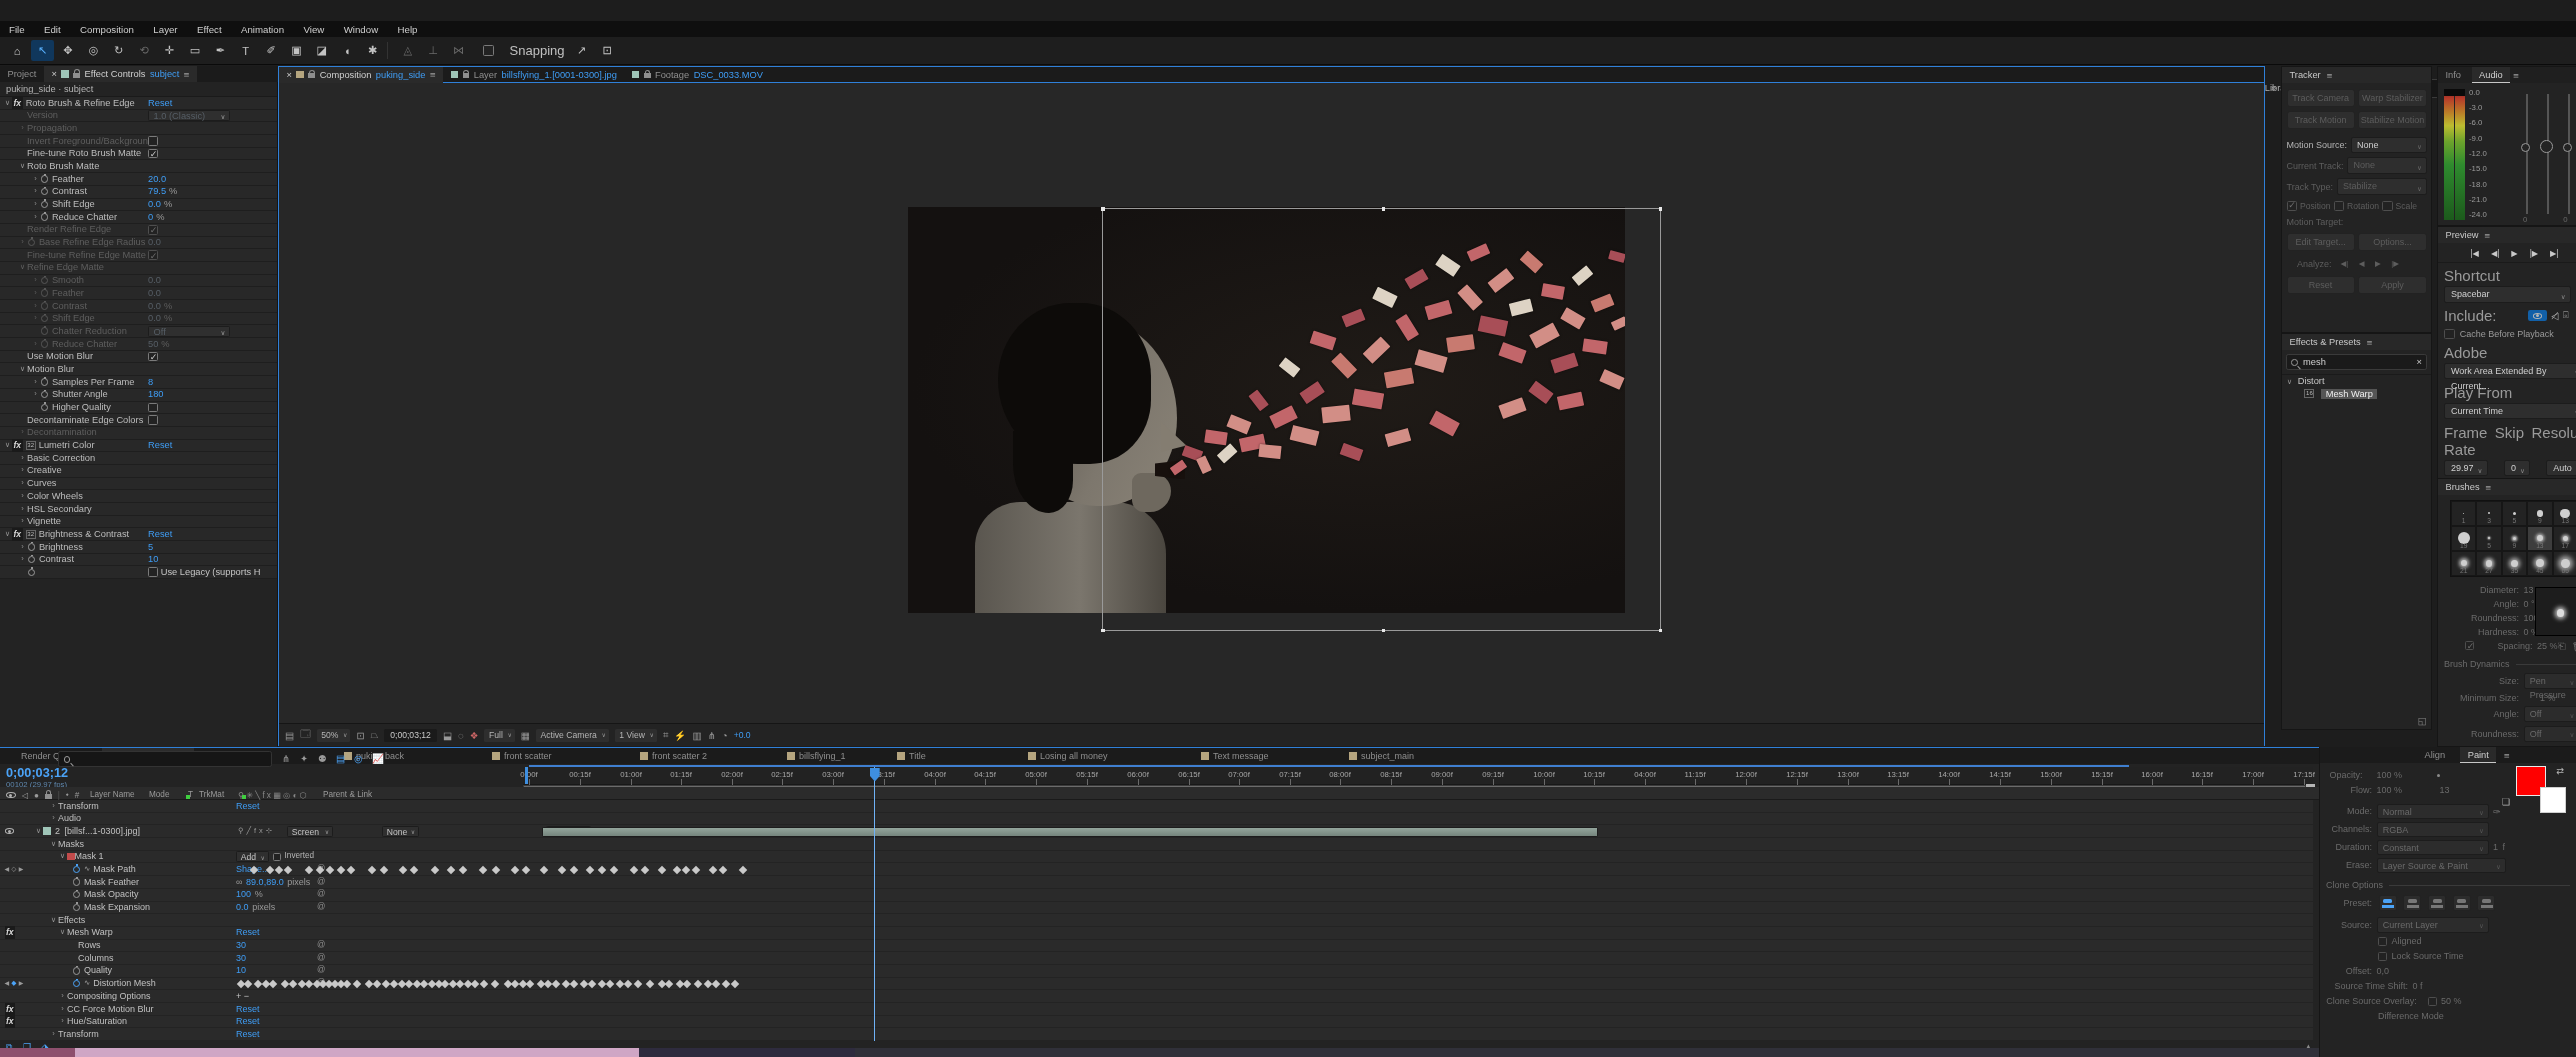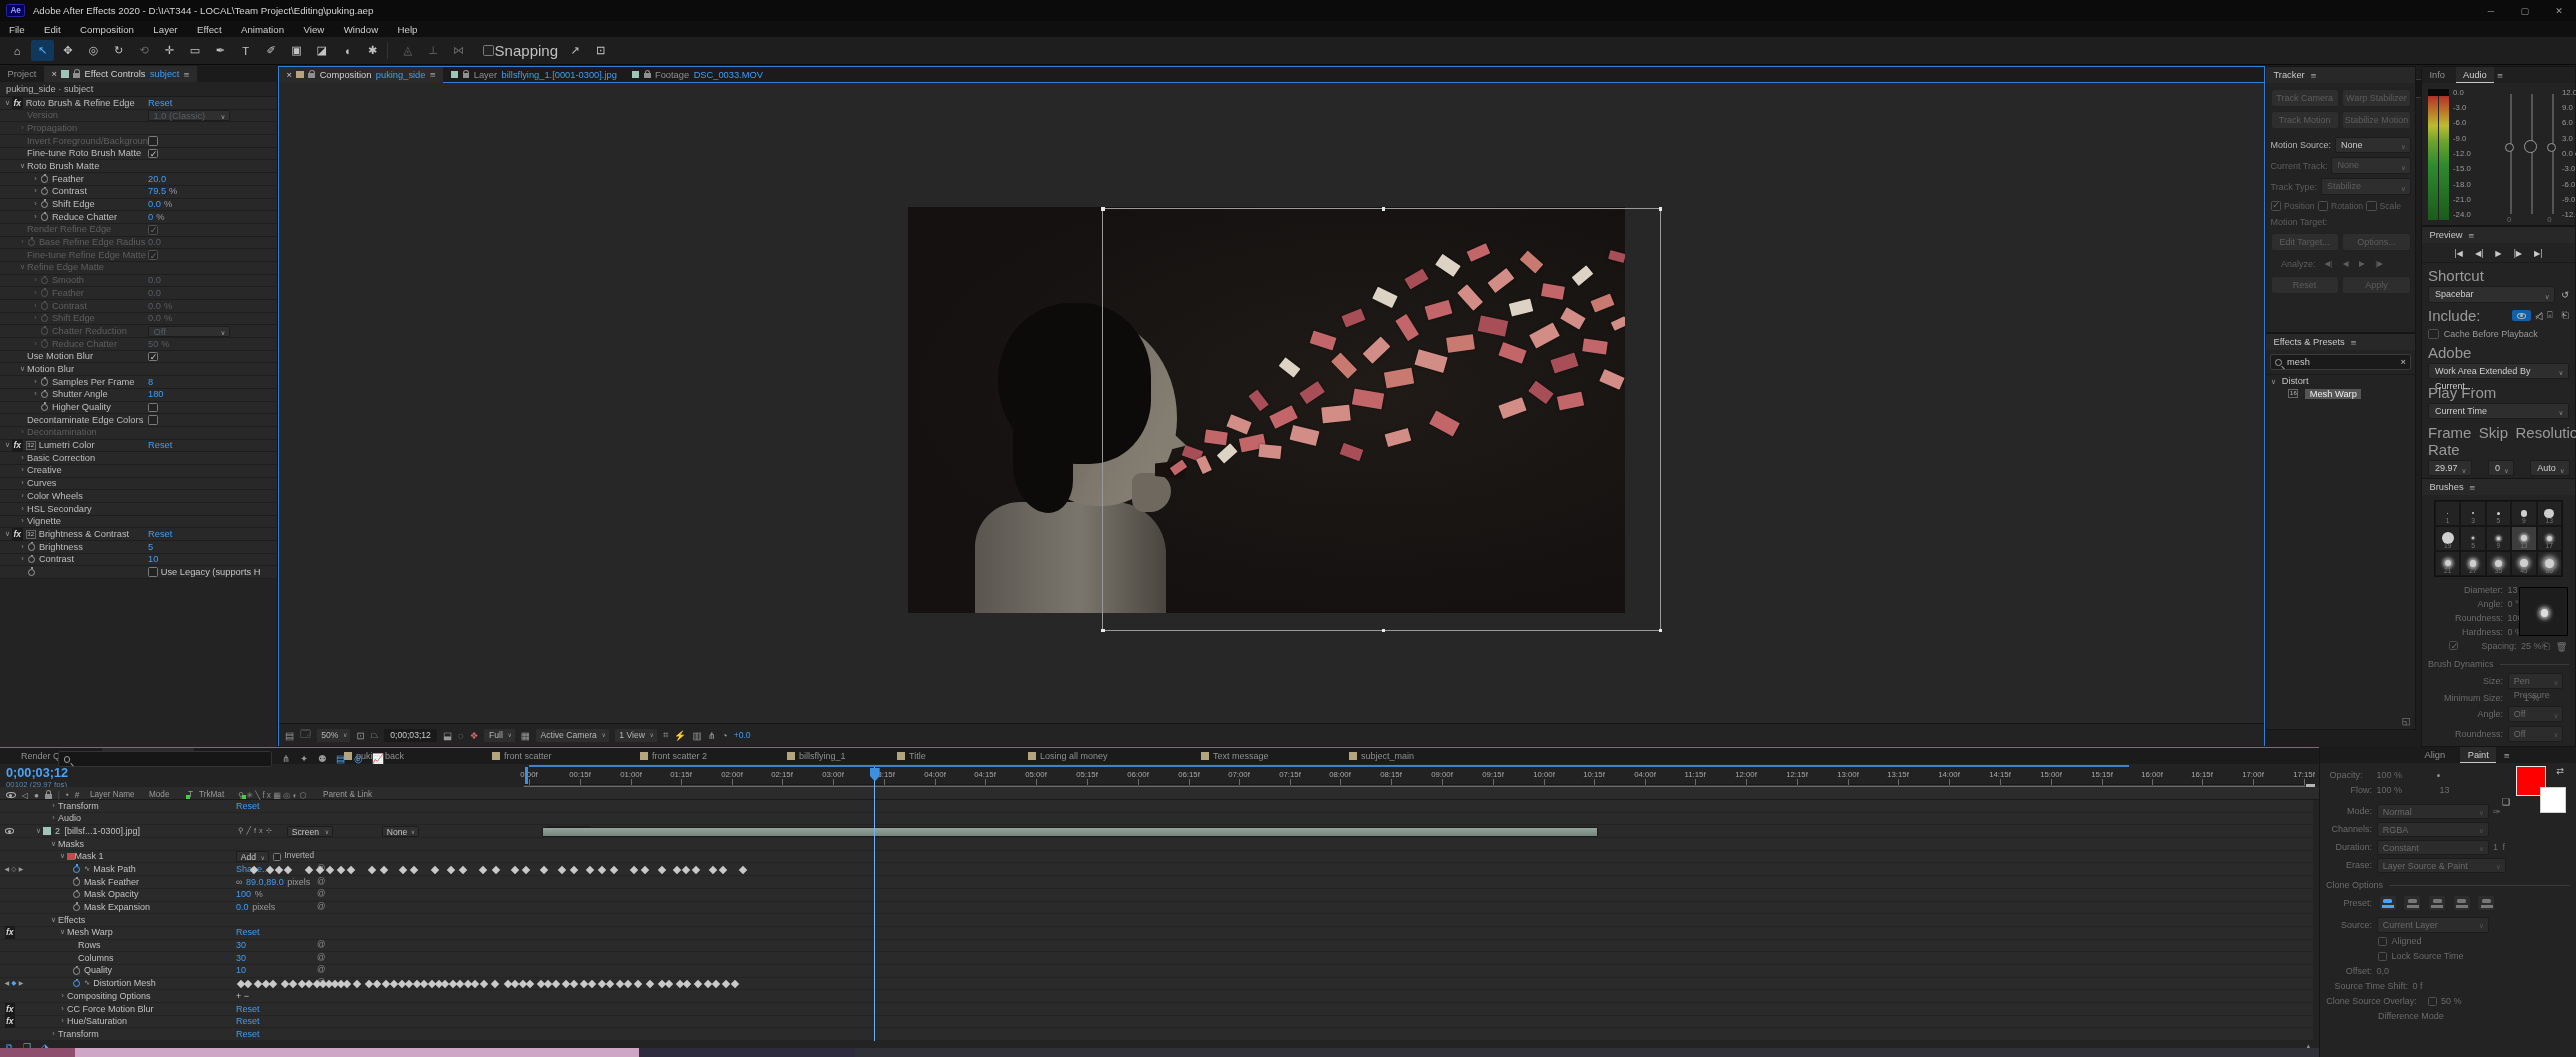--- a/index.html
+++ b/index.html
@@ -2,40 +2,40 @@
 <html style="font-size:12px"><head>
 <meta charset="utf-8">
 <style>
   * { margin:0; padding:0; box-sizing:border-box; }
   html,body { background:#000; }
   body { font-family:"Liberation Sans", sans-serif; color:#bfbfbf; }
   #root { position:relative; width:2576px; height:1058px; background:#1d1d1d; overflow:hidden; font-size:9.3px; }
   .abs { position:absolute; }
   .dim { color:#6a6a6a !important; }
   .blue { color:#3f9df5; }
-  .panel { background:#232323; border:0.7px solid #151515; }
+  .panel { background:#232323; border:0.7px solid #151515;margin-left:16px; }
 
   
   .titlebar { left:0; top:0; width:2576px; height:21px; background:#0b0b0b; display:flex; align-items:center; }
   .ae-badge { width:19.4px; height:13.4px; margin:0 7.5px 0 6px; background:#00005b; border:0.7px solid #2727a0; border-radius:2.2px;
               color:#9f9ff5; font-size:8.2px; font-weight:bold; display:flex; align-items:center; justify-content:center; }
   .title-text { color:#d5d5d5; font-size:9.7px; }
   .winbtns { position:absolute; right:0; top:0; height:21px; display:flex; }
   .winbtn { width:34px; height:21px; display:flex; align-items:center; justify-content:center; color:#9a9a9a; font-size:9px; }
   .menubar { left:0; top:21px; width:2576px; height:16.4px; background:#0f0f0f; display:flex; align-items:center; gap:19.4px; padding-left:9px; }
   .menu-item { color:#cfcfcf; font-size:9.7px; }
 
   
   .toolbar { left:0; top:37px; width:2576px; height:28px; background:#1e1e1e; border-bottom:0.7px solid #0a0a0a; display:flex; align-items:center; }
   .tools { display:flex; align-items:center; gap:3px; padding-left:6px; }
   .tool { width:22.4px; height:21px; display:flex; align-items:center; justify-content:center; color:#c3c3c3; font-size:11.2px; border-radius:2.2px; }
   .tool.on { background:#10375c; color:#5ab2ff; }
   .tool.dim { color:#555; }
   .tsep { width:0.7px; height:16.4px; background:#333; margin:0 3px; }
-  .snapping { display:flex; align-items:center; gap:1px; margin-left:13.4px; color:#c0c0c0; font-size:15px;text-align:right; }
+  .snapping { display:flex; align-items:center; gap:16px; margin-left:13.4px; color:#c0c0c0; font-size:13px;text-align:right; }
   .checkbox { width:10.5px; height:10.5px; background:#222; border:0.7px solid #7a7a7a; border-radius:1.5px; position:relative; display:inline-block; }
   .checkbox.on::after { content:"✓"; position:absolute; left:0.7px; top:-1.5px; color:#ccc; font-size:9px; }
   .checkbox.dimc { border-color:#4e4e4e; }
   .checkbox.dimc::after { color:#6f6f6f; }
   .workspaces { position:absolute; left:2017px; top:37px; height:27px; display:flex; align-items:center; gap:25.4px; }
   .ws { color:#b0b0b0; font-size:9.3px; }
   .ws.on { color:#4ba3f7; }
   .searchbox { position:absolute; left:2300px; top:42px; width:270px; height:19.4px; background:#161616; border:0.7px solid #3a3a3a; border-radius:2.2px;
                display:flex; align-items:center; gap:6px; padding-left:6px; color:#9a9a9a; font-size:9.3px; }
   .mag { width:6.7px; height:6.7px; border:1.1px solid #9a9a9a; border-radius:50%; position:relative; display:inline-block; }
@@ -159,29 +159,20 @@
   .pp-lab { font-size:9px; color:#6a6a6a; }
   .pp-dd { background:#2c2c2c; border:0.7px solid #1c1c1c; border-radius:2.2px; font-size:9px; color:#6a6a6a; height:15.7px; line-height:14px; padding:0 12px 0 5.2px; position:relative; }
   .pp-dd::after { content:"∨"; position:absolute; right:3.7px; top:1.5px; font-size:6.7px; color:#555; }
   .divline { height:0.7px; background:#3a3a3a; }
 </style>
 </head>
 <body>
 
 <div id="root">
 
-  <div class="abs titlebar">
-    <span class="ae-badge">Ae</span>
-    <span class="title-text">Adobe After Effects 2020 - D:\IAT344 - LOCAL\Team Project\Editing\puking.aep</span>
-    <span class="winbtns">
-      <span class="winbtn">─</span>
-      <span class="winbtn">▢</span>
-      <span class="winbtn">✕</span>
-    </span>
-  </div>
 
   <div class="abs menubar">
 
   <span class="menu-item">File</span>
       <span class="menu-item">Edit</span>
       <span class="menu-item">Composition</span>
       <span class="menu-item">Layer</span>
       <span class="menu-item">Effect</span>
       <span class="menu-item">Animation</span>
       <span class="menu-item">View</span>

